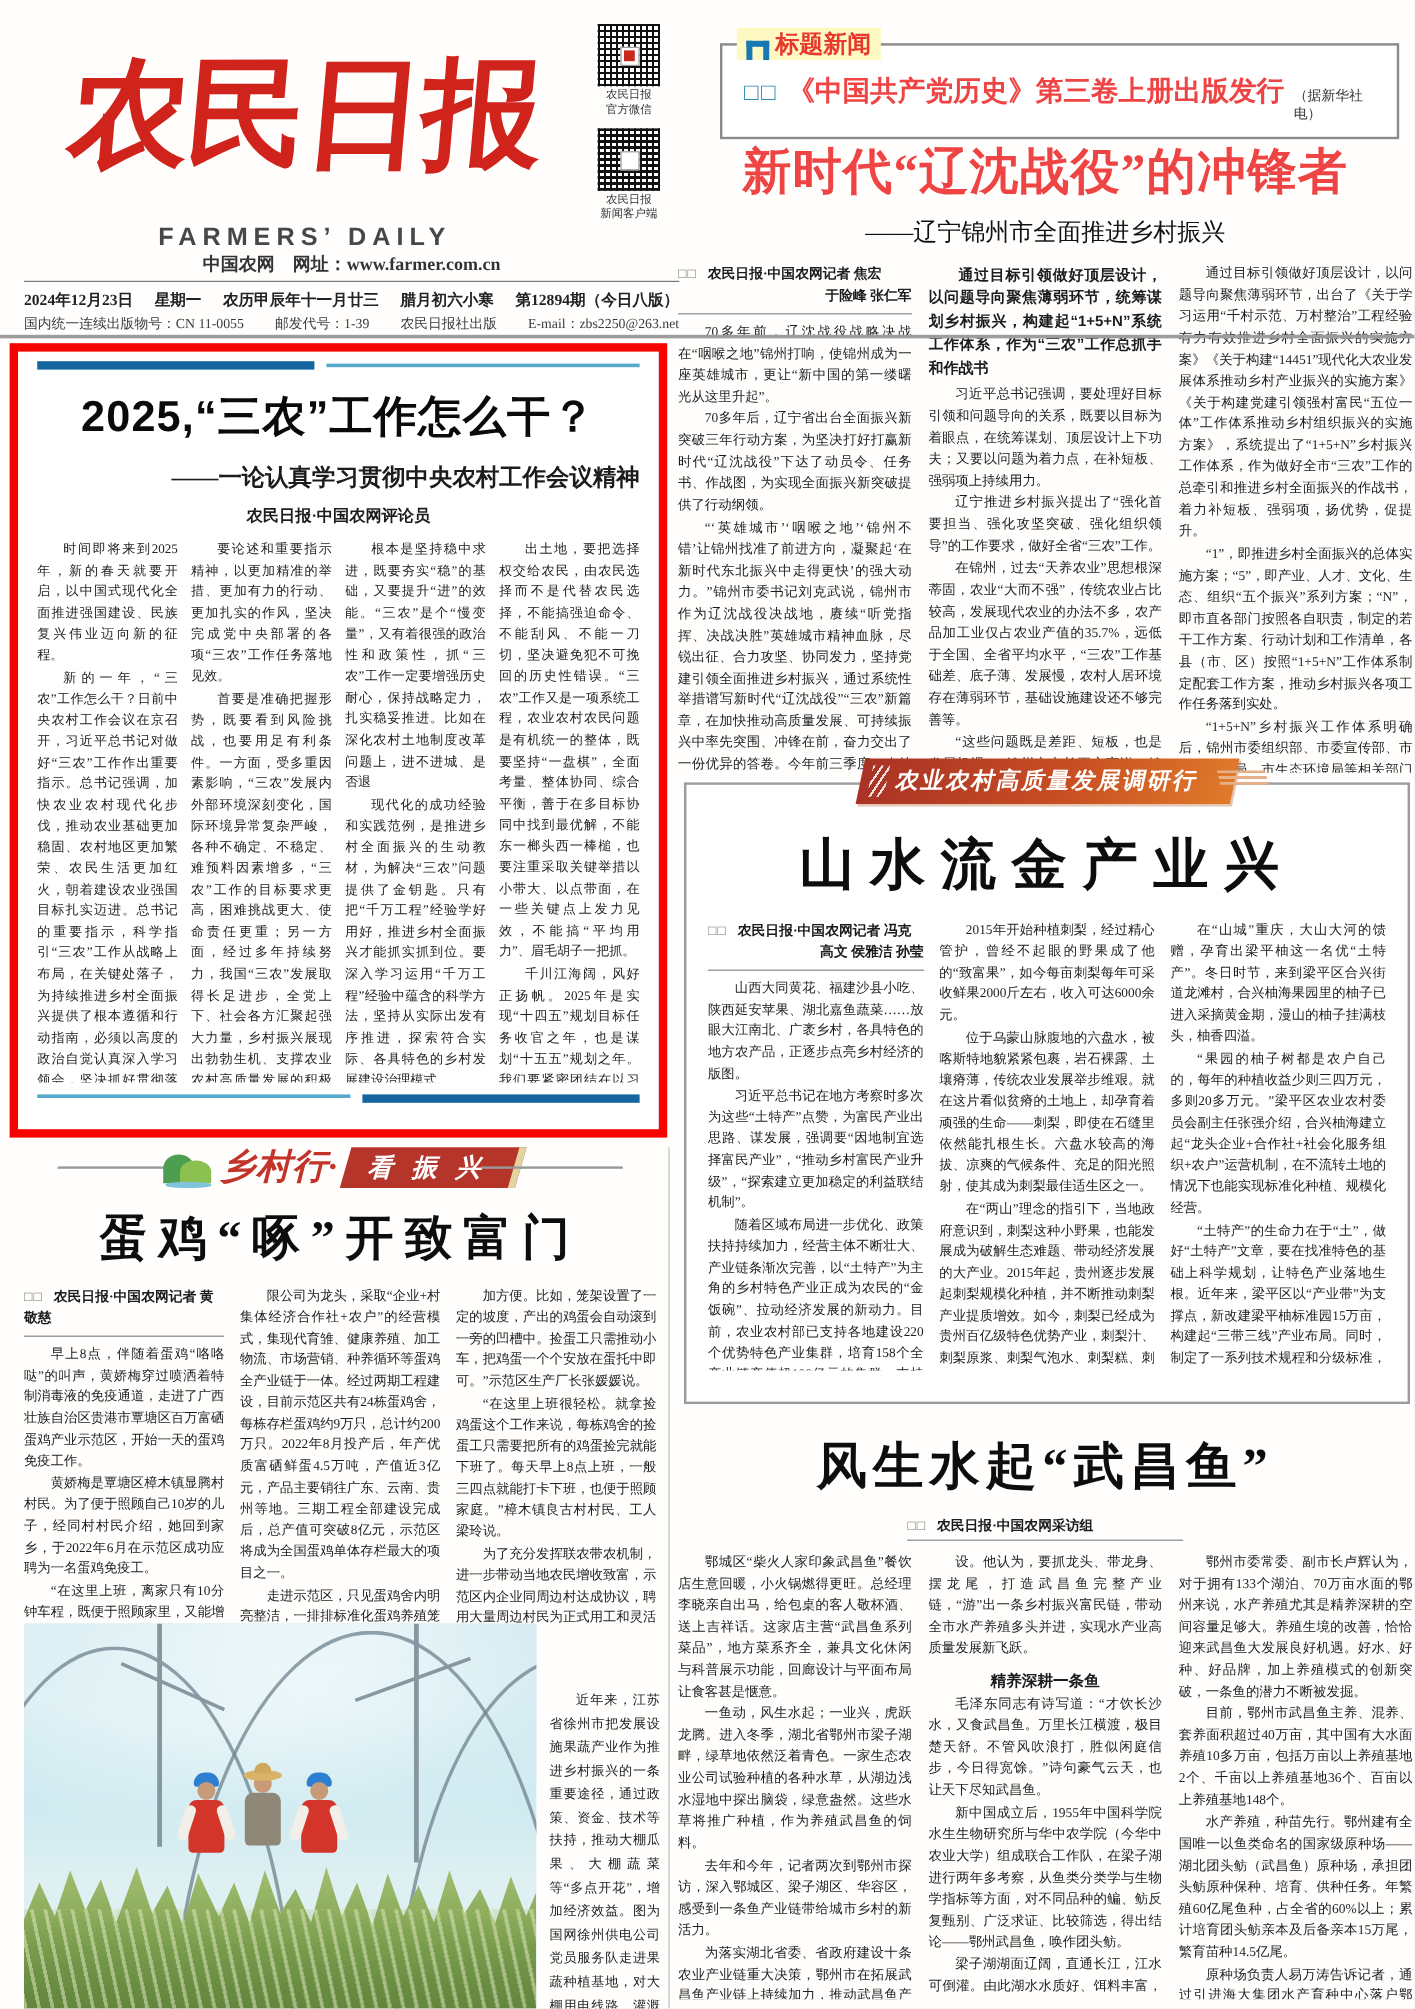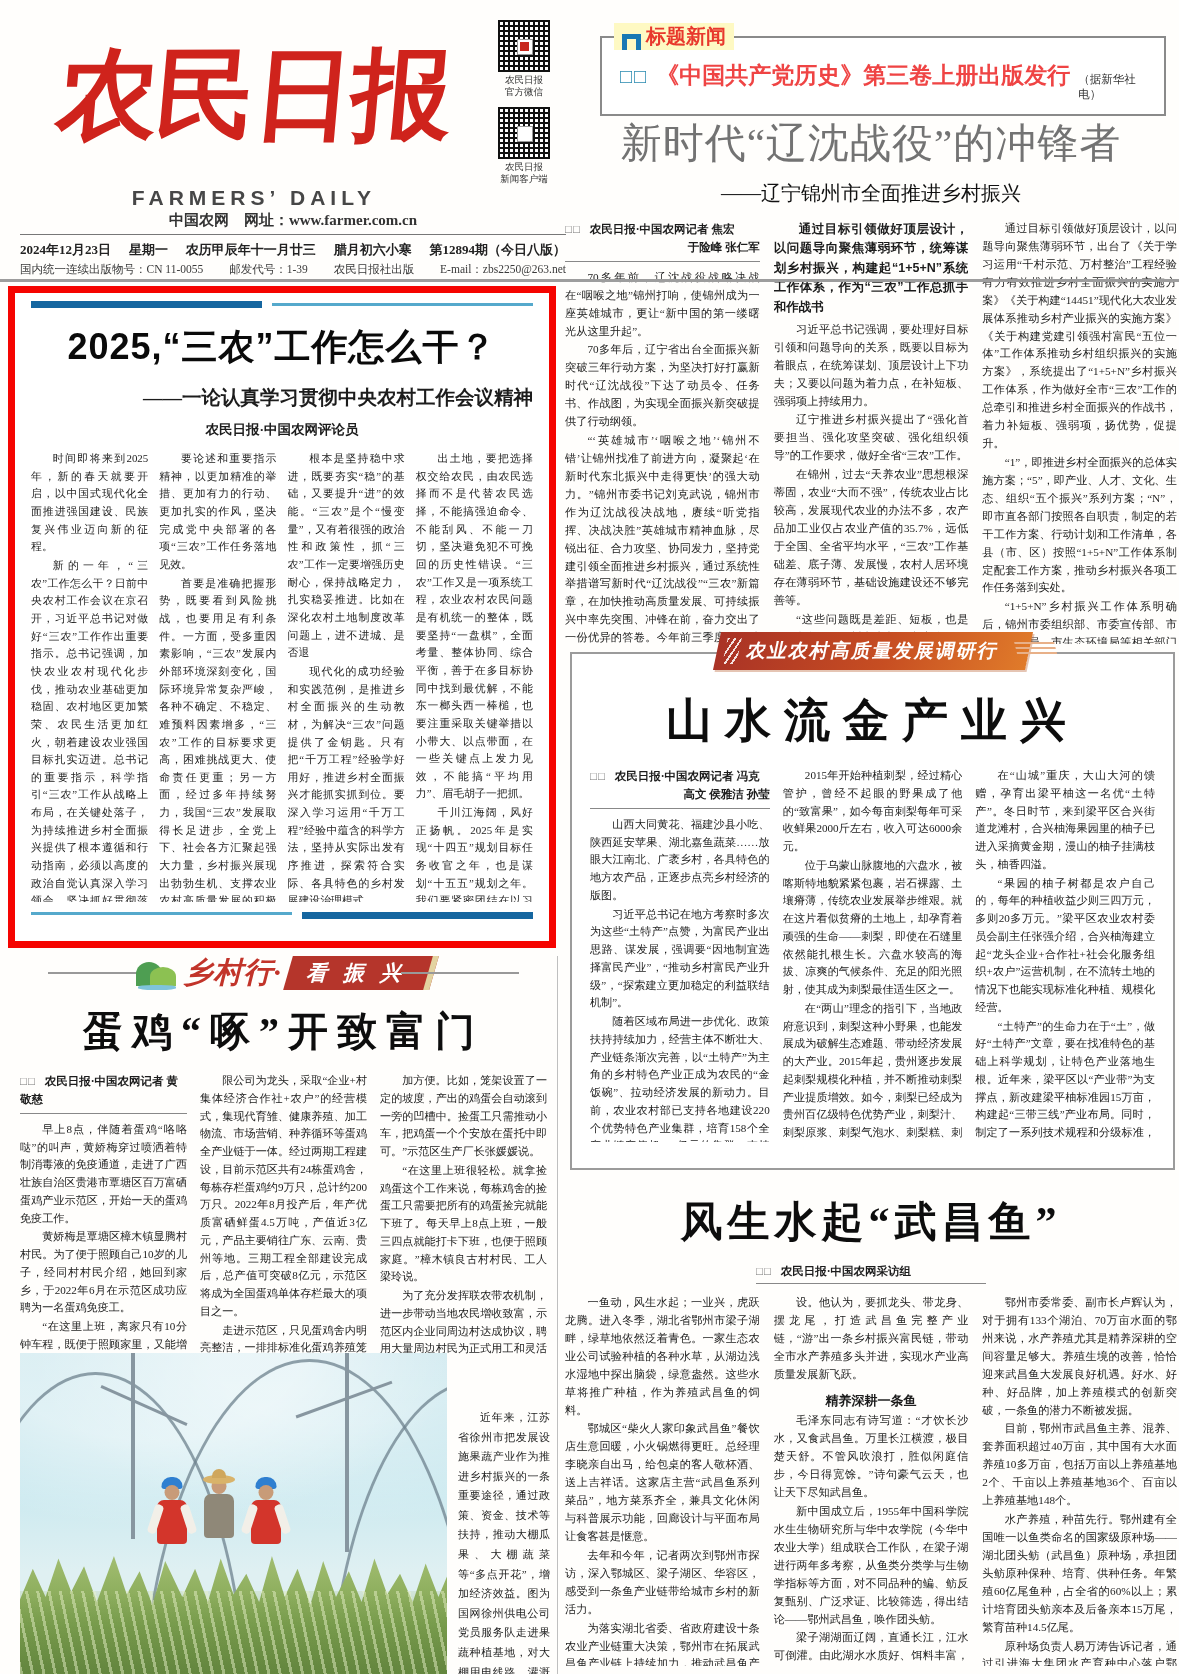--- a/index.html
+++ b/index.html
@@ -34,21 +34,21 @@
   .hn-tag{position:absolute;left:12px;top:-15px;background:#fef9c3;padding:0 8px;display:flex;align-items:flex-end;gap:5px;
           font-weight:900;font-size:20px;color:#e8382c;font-family:"Liberation Sans","DejaVu Sans",sans-serif;}
   .hn-icon{display:inline-block;width:9px;height:11px;border:5px solid #1878b4;border-bottom:none;}
   .hn-item{position:absolute;left:18px;top:22px;right:10px;display:flex;align-items:baseline;gap:8px;}
   .hn-squares{color:#2a8ab0;font-size:20px;letter-spacing:2px;}
   .hn-title{font-weight:900;font-size:23px;color:#ef4444;white-space:nowrap;}
   .hn-source{font-size:11.5px;color:#333;}
 
   
   .lead{position:absolute;left:565px;top:116px;width:612px;}
-  .lead-title{font-size:41px;font-weight:400;text-align:center;letter-spacing:1px;color:#737373;}
+  .lead-title{font-size:41px;font-weight:700;text-align:center;letter-spacing:1px;color:#ef4444;}
   .lead-sub{font-size:20px;text-align:center;margin-top:9px;color:#111;}
   .cols{display:flex;}
   .lead .cols{gap:14px;margin-top:13px;height:424px;overflow:hidden;font-size:11.2px;line-height:1.6;}
   .col{flex:1;overflow:hidden;}
   .byline{font-weight:bold;font-size:11.5px;border-bottom:1px solid #888;padding-bottom:4px;margin-bottom:7px;}
   .byline .sqs{color:#777;letter-spacing:1px;margin-right:6px;}
   .byline .r{display:block;text-align:right;}
   .bold-intro p{font-family:"Liberation Sans","DejaVu Sans",sans-serif;font-weight:bold;font-size:12.5px;
                 line-height:1.55;text-indent:2em;text-align:justify;margin-bottom:4px;}
 
@@ -343,22 +343,22 @@
   </div>
 
   <div class="fish">
     <div class="fish-title">风生水起“武昌鱼”</div>
     <div class="byline fish-byline">
       <span class="sqs">□□</span>
       <span>农民日报·中国农网采访组</span>
     </div>
     <div class="cols">
       <div class="col">
+          <p class="bp">鄂城区“柴火人家印象武昌鱼”餐饮店生意回暖，小火锅燃得更旺。总经理李晓亲自出马，给包桌的客人敬杯酒、送上吉祥话。这家店主营“武昌鱼系列菜品”，地方菜系齐全，兼具文化休闲与科普展示功能，回廊设计与平面布局让食客甚是惬意。</p>
           <p class="bp">一鱼动，风生水起；一业兴，虎跃龙腾。进入冬季，湖北省鄂州市梁子湖畔，绿草地依然泛着青色。一家生态农业公司试验种植的各种水草，从湖边浅水湿地中探出脑袋，绿意盎然。这些水草将推广种植，作为养殖武昌鱼的饲料。</p>
-          <p class="bp">鄂城区“柴火人家印象武昌鱼”餐饮店生意回暖，小火锅燃得更旺。总经理李晓亲自出马，给包桌的客人敬杯酒、送上吉祥话。这家店主营“武昌鱼系列菜品”，地方菜系齐全，兼具文化休闲与科普展示功能，回廊设计与平面布局让食客甚是惬意。</p>
           <p class="bp">去年和今年，记者两次到鄂州市探访，深入鄂城区、梁子湖区、华容区，感受到一条鱼产业链带给城市乡村的新活力。</p>
           <p class="bp">为落实湖北省委、省政府建设十条农业产业链重大决策，鄂州市在拓展武昌鱼产业链上持续加力，推动武昌鱼产业链延链、补链、强链，实现一二三产业融合发展，努力让武昌鱼产业重现辉煌。</p>
         </div>
       <div class="col">
         <div>
             <p class="bp">设。他认为，要抓龙头、带龙身、摆龙尾，打造武昌鱼完整产业链，“游”出一条乡村振兴富民链，带动全市水产养殖多头并进，实现水产业高质量发展新飞跃。</p>
           </div>
         <p class="subhead-center">精养深耕一条鱼</p>
         <div>
             <p class="bp">毛泽东同志有诗写道：“才饮长沙水，又食武昌鱼。万里长江横渡，极目楚天舒。不管风吹浪打，胜似闲庭信步，今日得宽馀。”诗句豪气云天，也让天下尽知武昌鱼。</p>

